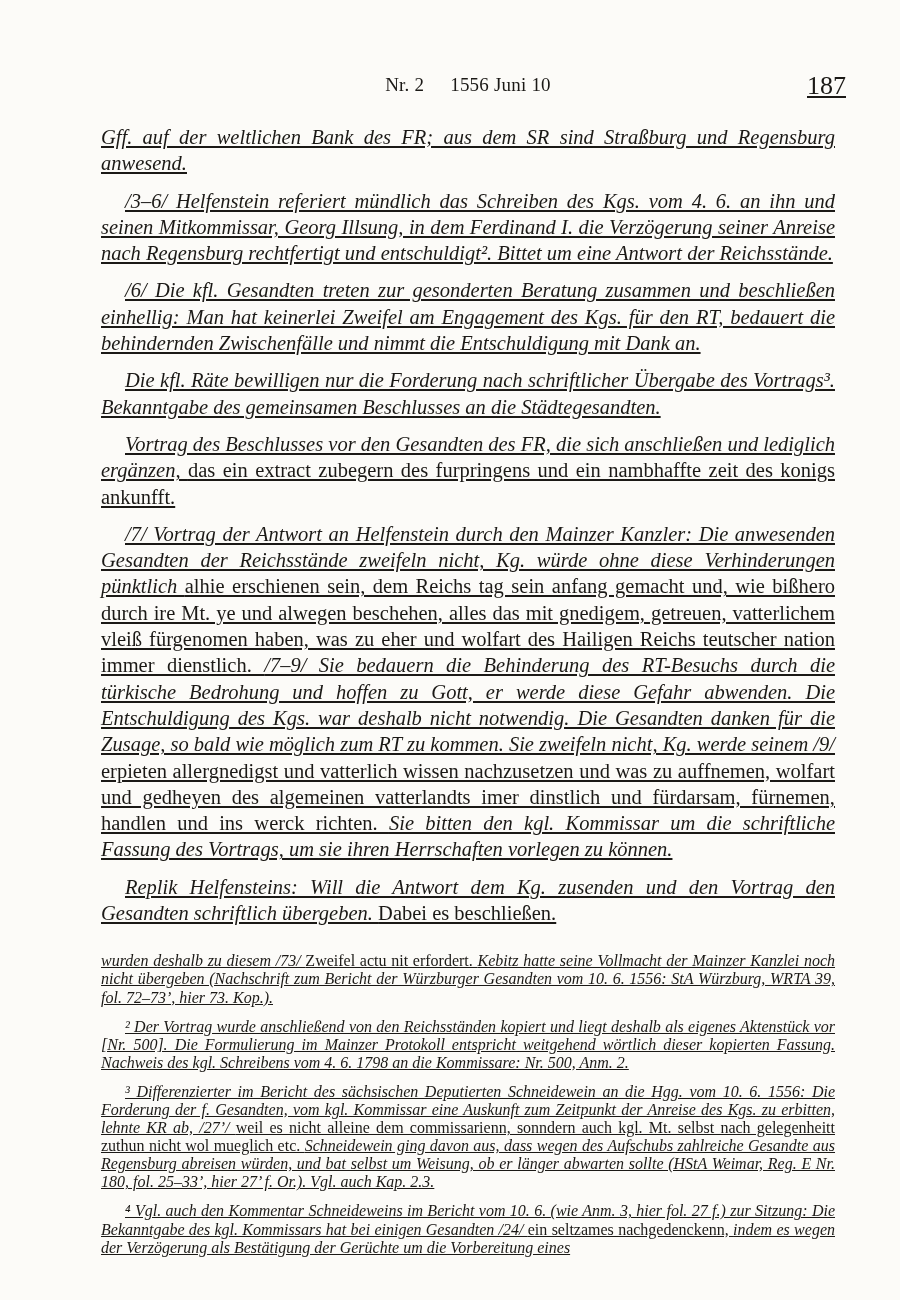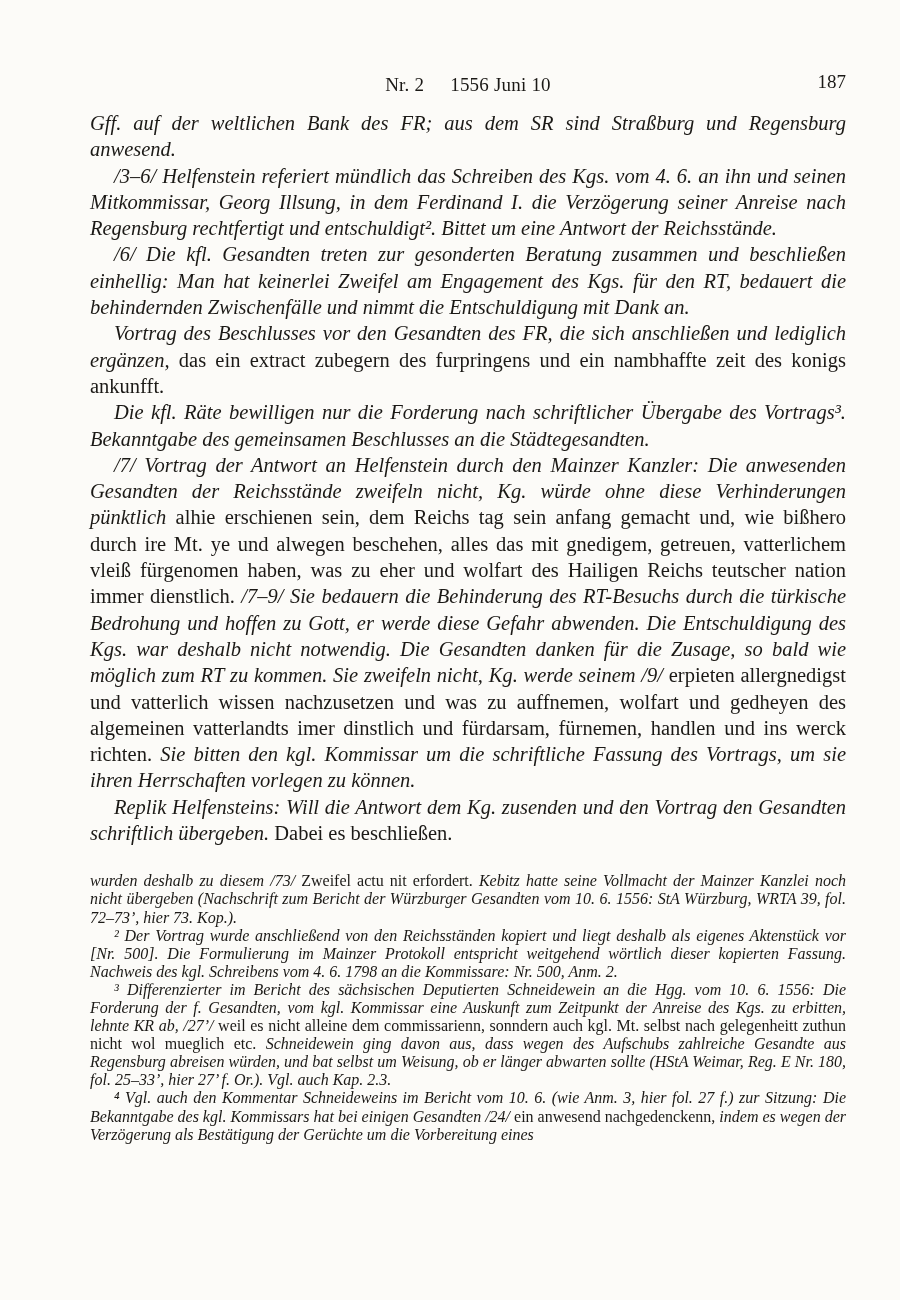--- a/index.html
+++ b/index.html
@@ -21,52 +21,54 @@
   .text-column {
     position: absolute;
     left: 90px;
     top: 74px;
     width: 756px;
   }
   .running-header {
     position: relative;
     height: 26px;
     font-size: 19px;
-    margin-bottom: 10px;
+    margin-bottom: 24px;
   }
   .header-center {
     text-align: center;
     letter-spacing: 0.2px;
   }
   .header-center .gap {
     display: inline-block;
     width: 26px;
   }
   .page-number {
     position: absolute;
     right: 0;
     top: -3px;
-    font-size: 19px;
+    font-size: 26px;
+    text-decoration: underline;
   }
   .body-text {
     font-size: 20.5px;
     line-height: 26.3px;
     text-align: justify;
     hyphens: auto;
   }
   .footnotes {
     margin-top: 26px;
     font-size: 16px;
     line-height: 18.1px;
     text-align: justify;
     hyphens: auto;
   }
   .para {
-    margin: 0;
+    margin: 11px;
     padding: 0;
+    text-decoration: underline;
   }
   .indent {
     text-indent: 24px;
   }
   .it { font-style: italic; }
   .rm { font-style: normal; }
 </style>
 </head>
 <body>
 
@@ -77,27 +79,27 @@
       <div class="header-center">
         <span>Nr. 2</span><span class="gap"></span><span>1556 Juni 10</span>
       </div>
       <div class="page-number">187</div>
     </div>
 
     <div class="body-text">
         <p class="para"><span class="it">Gff. auf der weltlichen Bank des FR; aus dem SR sind Straßburg und Regensburg anwesend.</span></p>
         <p class="para indent"><span class="it">/3–6/ Helfenstein referiert mündlich das Schreiben des Kgs. vom 4. 6. an ihn und seinen Mitkommissar, Georg Illsung, in dem Ferdinand I. die Verzögerung seiner Anreise nach Regensburg rechtfertigt und entschuldigt². Bittet um eine Antwort der Reichsstände.</span></p>
         <p class="para indent"><span class="it">/6/ Die kfl. Gesandten treten zur gesonderten Beratung zusammen und beschließen einhellig: Man hat keinerlei Zweifel am Engagement des Kgs. für den RT, bedauert die behindernden Zwischenfälle und nimmt die Entschuldigung mit Dank an.</span></p>
+        <p class="para indent"><span class="it">Die kfl. Räte bewilligen nur die Forderung nach schriftlicher Übergabe des Vortrags³. Bekanntgabe des gemeinsamen Beschlusses an die Städtegesandten.</span></p>
         <p class="para indent"><span class="it">Vortrag des Beschlusses vor den Gesandten des FR, die sich anschließen und lediglich ergänzen, </span><span class="rm">das ein extract zubegern des furpringens und ein nambhaffte zeit des konigs ankunfft.</span></p>
-        <p class="para indent"><span class="it">Die kfl. Räte bewilligen nur die Forderung nach schriftlicher Übergabe des Vortrags³. Bekanntgabe des gemeinsamen Beschlusses an die Städtegesandten.</span></p>
         <p class="para indent"><span class="it">/7/ Vortrag der Antwort an Helfenstein durch den Mainzer Kanzler: Die anwesenden Gesandten der Reichsstände zweifeln nicht, Kg. würde ohne diese Verhinderungen pünktlich </span><span class="rm">alhie erschienen sein, dem Reichs tag sein anfang gemacht und, wie bißhero durch ire Mt. ye und alwegen beschehen, alles das mit gnedigem, getreuen, vatterlichem vleiß fürgenomen haben, was zu eher und wolfart des Hailigen Reichs teutscher nation immer dienstlich. </span><span class="it">/7–9/ Sie bedauern die Behinderung des RT-Besuchs durch die türkische Bedrohung und hoffen zu Gott, er werde diese Gefahr abwenden. Die Entschuldigung des Kgs. war deshalb nicht notwendig. Die Gesandten danken für die Zusage, so bald wie möglich zum RT zu kommen. Sie zweifeln nicht, Kg. werde seinem /9/ </span><span class="rm">erpieten allergnedigst und vatterlich wissen nachzusetzen und was zu auffnemen, wolfart und gedheyen des algemeinen vatterlandts imer dinstlich und fürdarsam, fürnemen, handlen und ins werck richten. </span><span class="it">Sie bitten den kgl. Kommissar um die schriftliche Fassung des Vortrags, um sie ihren Herrschaften vorlegen zu können.</span></p>
         <p class="para indent"><span class="it">Replik Helfensteins: Will die Antwort dem Kg. zusenden und den Vortrag den Gesandten schriftlich übergeben. </span><span class="rm">Dabei es beschließen.</span></p>
       </div>
 
     <div class="footnotes">
         <p class="para"><span class="it">wurden deshalb zu diesem /73/ </span><span class="rm">Zweifel actu nit erfordert. </span><span class="it">Kebitz hatte seine Vollmacht der Mainzer Kanzlei noch nicht übergeben (Nachschrift zum Bericht der Würzburger Gesandten vom 10. 6. 1556: StA Würzburg, WRTA 39, fol. 72–73’, hier 73. Kop.).</span></p>
         <p class="para indent"><span class="it">² Der Vortrag wurde anschließend von den Reichsständen kopiert und liegt deshalb als eigenes Aktenstück vor [Nr. 500]. Die Formulierung im Mainzer Protokoll entspricht weitgehend wörtlich dieser kopierten Fassung. Nachweis des kgl. Schreibens vom 4. 6. 1798 an die Kommissare: Nr. 500, Anm. 2.</span></p>
         <p class="para indent"><span class="it">³ Differenzierter im Bericht des sächsischen Deputierten Schneidewein an die Hgg. vom 10. 6. 1556: Die Forderung der f. Gesandten, vom kgl. Kommissar eine Auskunft zum Zeitpunkt der Anreise des Kgs. zu erbitten, lehnte KR ab, /27’/ </span><span class="rm">weil es nicht alleine dem commissarienn, sonndern auch kgl. Mt. selbst nach gelegenheitt zuthun nicht wol mueglich etc. </span><span class="it">Schneidewein ging davon aus, dass wegen des Aufschubs zahlreiche Gesandte aus Regensburg abreisen würden, und bat selbst um Weisung, ob er länger abwarten sollte (HStA Weimar, Reg. E Nr. 180, fol. 25–33’, hier 27’ f. Or.). Vgl. auch Kap. 2.3.</span></p>
-        <p class="para indent"><span class="it">⁴ Vgl. auch den Kommentar Schneideweins im Bericht vom 10. 6. (wie Anm. 3, hier fol. 27 f.) zur Sitzung: Die Bekanntgabe des kgl. Kommissars hat bei einigen Gesandten /24/ </span><span class="rm">ein anwesend nachgedenckenn, </span><span class="it">indem es wegen der Verzögerung als Bestätigung der Gerüchte um die Vorbereitung eines</span></p>
+        <p class="para indent"><span class="it">⁴ Vgl. auch den Kommentar Schneideweins im Bericht vom 10. 6. (wie Anm. 3, hier fol. 27 f.) zur Sitzung: Die Bekanntgabe des kgl. Kommissars hat bei einigen Gesandten /24/ </span><span class="rm">ein seltzames nachgedenckenn, </span><span class="it">indem es wegen der Verzögerung als Bestätigung der Gerüchte um die Vorbereitung eines</span></p>
       </div>
 
   </div>
 </div>
 
 </body></html>

